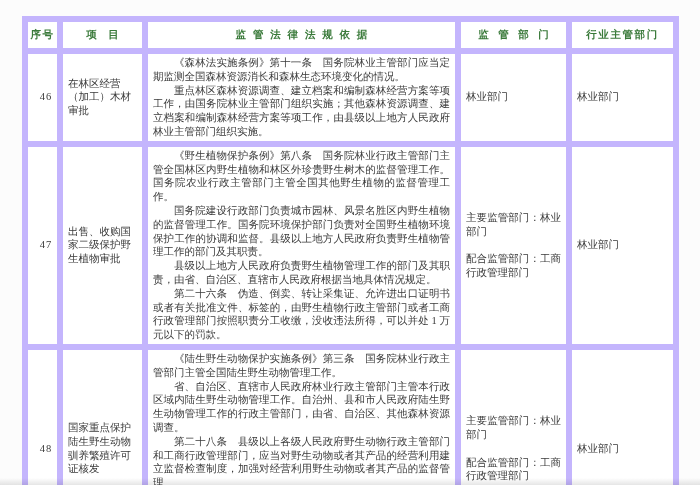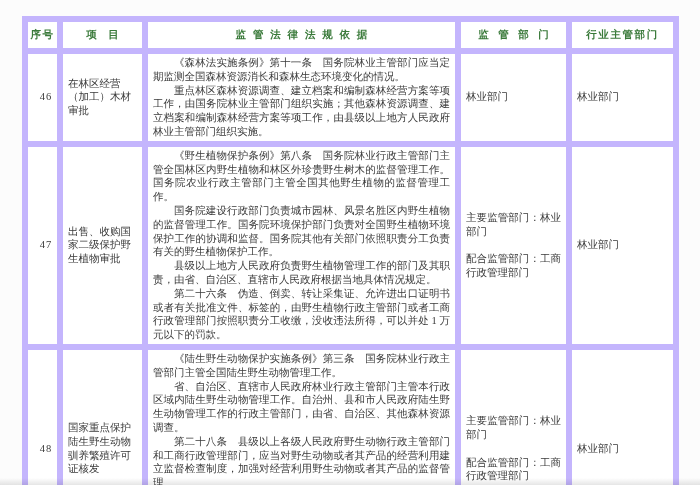--- a/index.html
+++ b/index.html
@@ -112,21 +112,21 @@
         <td class="cell-reg">
           <p>林业部门</p>
         </td>
         <td class="cell-ind">林业部门</td>
       </tr>
       <tr style="height:186px;">
         <td class="cell-no">47</td>
         <td class="cell-item">出售、收购国家二级保护野生植物审批</td>
         <td class="cell-basis">
           <p>《野生植物保护条例》第八条　国务院林业行政主管部门主管全国林区内野生植物和林区外珍贵野生树木的监督管理工作。国务院农业行政主管部门主管全国其他野生植物的监督管理工作。</p>
-          <p>国务院建设行政部门负责城市园林、风景名胜区内野生植物的监督管理工作。国务院环境保护部门负责对全国野生植物环境保护工作的协调和监督。国务院其他有关部门依照职责分工负责有关的野生植物保护工作。</p>
+          <p>国务院建设行政部门负责城市园林、风景名胜区内野生植物的监督管理工作。国务院环境保护部门负责对全国野生植物环境保护工作的协调和监督。县级以上地方人民政府负责野生植物管理工作的部门及其职责。</p>
           <p>县级以上地方人民政府负责野生植物管理工作的部门及其职责，由省、自治区、直辖市人民政府根据当地具体情况规定。</p>
           <p>第二十六条　伪造、倒卖、转让采集证、允许进出口证明书或者有关批准文件、标签的，由野生植物行政主管部门或者工商行政管理部门按照职责分工收缴，没收违法所得，可以并处 1 万元以下的罚款。</p>
         </td>
         <td class="cell-reg">
           <p>主要监管部门：林业部门</p>
           <p>配合监管部门：工商行政管理部门</p>
         </td>
         <td class="cell-ind">林业部门</td>
       </tr>
       <tr style="height:151px;">

